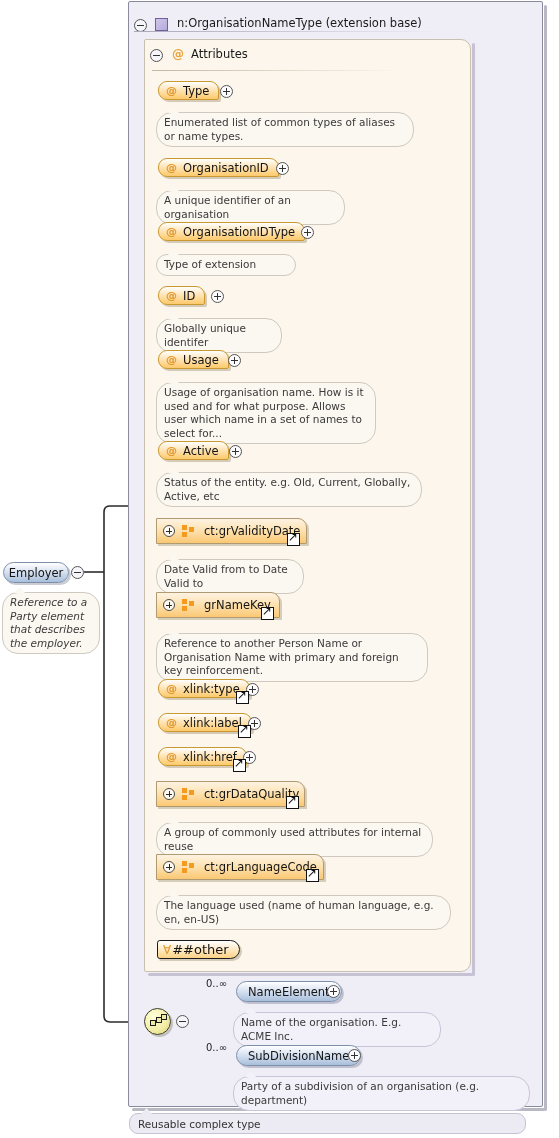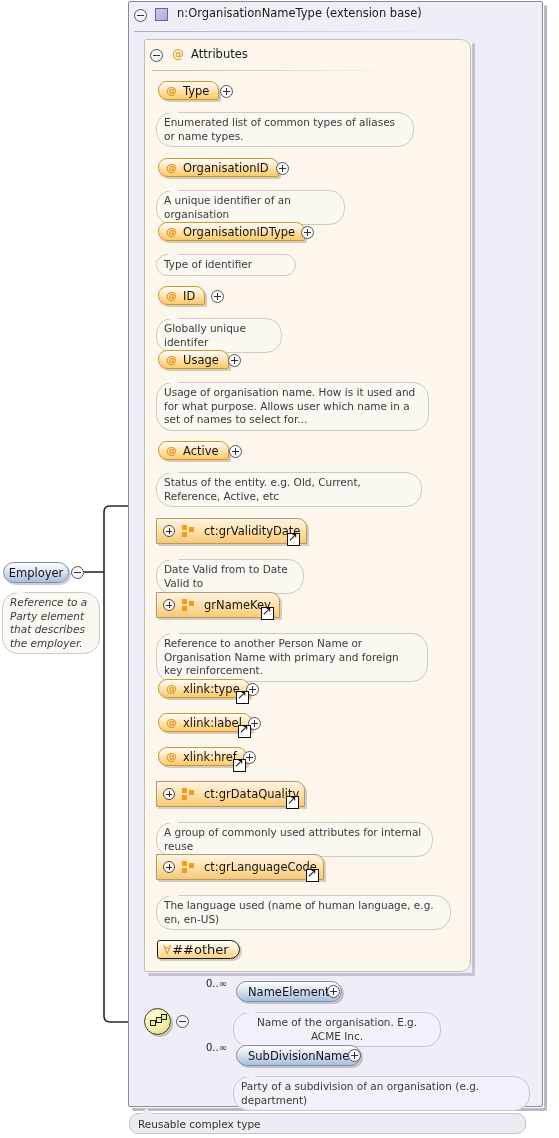--- a/index.html
+++ b/index.html
@@ -30,21 +30,21 @@
   #type-frame-shadow {
     left: 132px; top: 1108px; width: 413px; height: 3px;
     background: #b9b9c6; border-radius: 2px;
   }
   #type-frame-shadow2 {
     left: 544px; top: 5px; width: 3px; height: 1106px;
     background: #b9b9c6; border-radius: 2px;
   }
 
   
-  #type-header { left: 134px; top: 6px; width: 400px; height: 22px; }
+  #type-header { left: 134px; top: 16px; width: 400px; height: 22px; }
   .hdr-minus {
     position:absolute; left:0; top:3px; width:13px; height:13px;
     border:1px solid #555; border-radius:50%; background:#f6f6fa;
   }
   .hdr-minus::before {
     content:""; position:absolute; left:2px; top:5px; width:7px; height:1px; background:#333;
   }
   .hdr-plus {
     position:absolute; width:13px; height:13px;
     border:1px solid #555; border-radius:50%; background:#fcfcfe;
@@ -280,51 +280,51 @@
     <span>A unique identifier of an organisation</span>
   </div>
 
   <div class="attr-pill" style="left:158px; top:222px;">
     <span class="at">@</span>
     <span class="nm">OrganisationIDType</span>
   </div>
   <span class="hdr-plus" style="left:301px; top:226px;"></span>
   <div class="anno" style="left:156px; top:254px; width:140px;">
     <span class="tip"></span>
-    <span>Type of identifier</span>
+    <span>Type of extension</span>
   </div>
 
   <div class="attr-pill" style="left:158px; top:286px;">
     <span class="at">@</span>
     <span class="nm">ID</span>
   </div>
   <span class="hdr-plus" style="left:211px; top:290px;"></span>
   <div class="anno" style="left:156px; top:318px; width:126px;">
     <span class="tip"></span>
     <span>Globally unique identifer</span>
   </div>
 
   <div class="attr-pill" style="left:158px; top:350px;">
     <span class="at">@</span>
     <span class="nm">Usage</span>
   </div>
   <span class="hdr-plus" style="left:228px; top:354px;"></span>
-  <div class="anno" style="left:156px; top:382px; width:273px;">
+  <div class="anno" style="left:156px; top:382px; width:220px;">
     <span class="tip"></span>
     <span>Usage of organisation name. How is it used and for what purpose. Allows user which name in a set of names to select for...</span>
   </div>
 
   <div class="attr-pill" style="left:158px; top:441px;">
     <span class="at">@</span>
     <span class="nm">Active</span>
   </div>
   <span class="hdr-plus" style="left:229px; top:445px;"></span>
   <div class="anno" style="left:156px; top:472px; width:266px;">
     <span class="tip"></span>
-    <span>Status of the entity. e.g. Old, Current, Reference, Active, etc</span>
+    <span>Status of the entity. e.g. Old, Current, Globally, Active, etc</span>
   </div>
 
   <div class="grp-box" style="left:156px; top:518px; width:151px;">
     <span class="circplus"></span>
     <span class="sq-icon">
         <i></i>
         <i></i>
         <i></i>
       </span>
     <span class="gname">ct:grValidityDate</span>
@@ -420,21 +420,21 @@
     <span class="s s2"></span>
     <span class="s s3"></span>
   </div>
   <span class="hdr-minus" style="left:176px; top:1015px; position:absolute;"></span>
 
   <span class="occ" style="left:206px; top:978px;">0..∞</span>
   <div class="elem-pill" style="left:236px; top:981px;">
     <span>NameElement</span>
   </div>
   <span class="hdr-plus" style="left:327px; top:985px;"></span>
-  <div class="anno lav" style="left:233px; top:1012px; width:208px;text-align:center;">
+  <div class="anno lav" style="left:233px; top:1012px; width:208px;">
     <span class="tip"></span>
     <span>Name of the organisation. E.g. ACME Inc.</span>
   </div>
 
   <span class="occ" style="left:206px; top:1042px;">0..∞</span>
   <div class="elem-pill" style="left:236px; top:1045px;">
     <span>SubDivisionName</span>
   </div>
   <span class="hdr-plus" style="left:348px; top:1049px;"></span>
   <div class="anno lav" style="left:233px; top:1076px; width:297px;">

